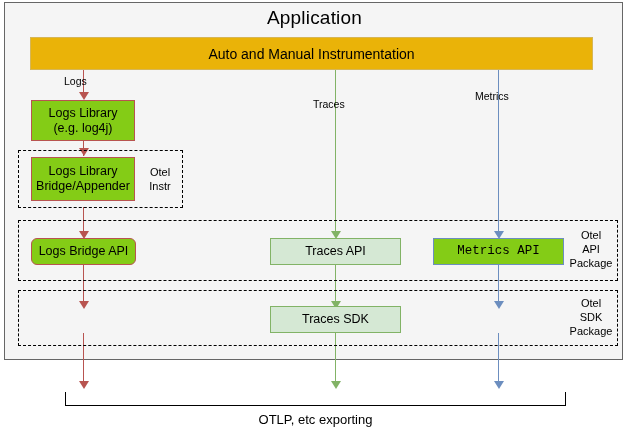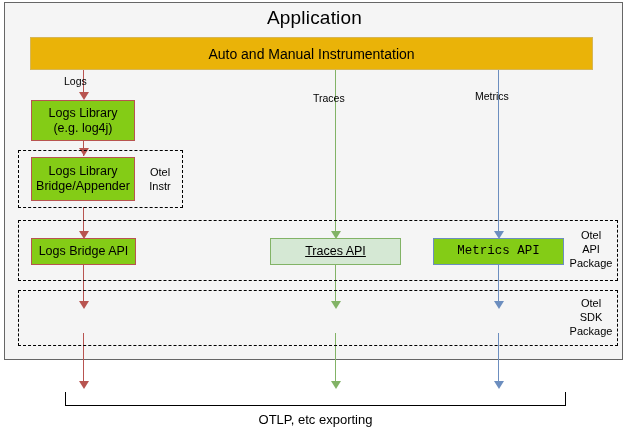--- a/index.html
+++ b/index.html
@@ -172,21 +172,21 @@
 
   <div class="arrowhead green" style="left:331px; top:231px;"></div>
   <div class="arrowhead green" style="left:331px; top:301px;"></div>
   <div class="arrowhead green" style="left:331px; top:381px;"></div>
 
   <div class="arrowhead blue" style="left:494px; top:231px;"></div>
   <div class="arrowhead blue" style="left:494px; top:301px;"></div>
   <div class="arrowhead blue" style="left:494px; top:381px;"></div>
 
   <div class="edge-label" style="left:64px;  top:75px;">Logs</div>
-  <div class="edge-label" style="left:313px; top:92px;">Traces</div>
+  <div class="edge-label" style="left:313px; top:98px;">Traces</div>
   <div class="edge-label" style="left:475px; top:90px;">Metrics</div>
 
   <div class="dashed-box" style="left:18px; top:150px; width:165px; height:58px;"></div>
   <div class="group-label" style="left:138px; top:165px; width:44px;">Otel
 Instr</div>
 
   <div class="dashed-box" style="left:18px; top:220px; width:600px; height:61px;"></div>
   <div class="group-label" style="left:566px; top:228px; width:50px;">Otel
 API
 Package</div>
@@ -195,25 +195,26 @@
   <div class="group-label" style="left:566px; top:296px; width:50px;">Otel
 SDK
 Package</div>
 
   <div class="node red" style="left:31px;  top:100px; width:104px; height:41px;">Logs Library
 (e.g. log4j)</div>
 
   <div class="node red" style="left:31px;  top:157px; width:104px; height:44px;">Logs Library
 Bridge/Appender</div>
 
-  <div class="node red" style="left:31px;  top:238px; width:105px; height:27px;">Logs Bridge API</div>
-
-  <div class="node green" style="left:270px; top:238px; width:131px; height:27px;text-decoration:underline;">Traces API</div>
+  <div class="node red" style="left:31px;  top:238px; width:105px; height:27px;border-radius:6px;">Logs Bridge API</div>
+
+  <div class="node green" style="left:270px; top:238px; width:131px; height:27px;">Traces API</div>
 
   <div class="node blue" style="left:433px; top:238px; width:131px; height:27px;">Metrics API</div>
 
 
+  <div class="node green" style="left:270px; top:306px; width:131px; height:27px;">Traces SDK</div>
 
 
   <div class="bracket"></div>
   <div class="export-label">OTLP, etc exporting</div>
 
 </div>
 
 </body></html>

